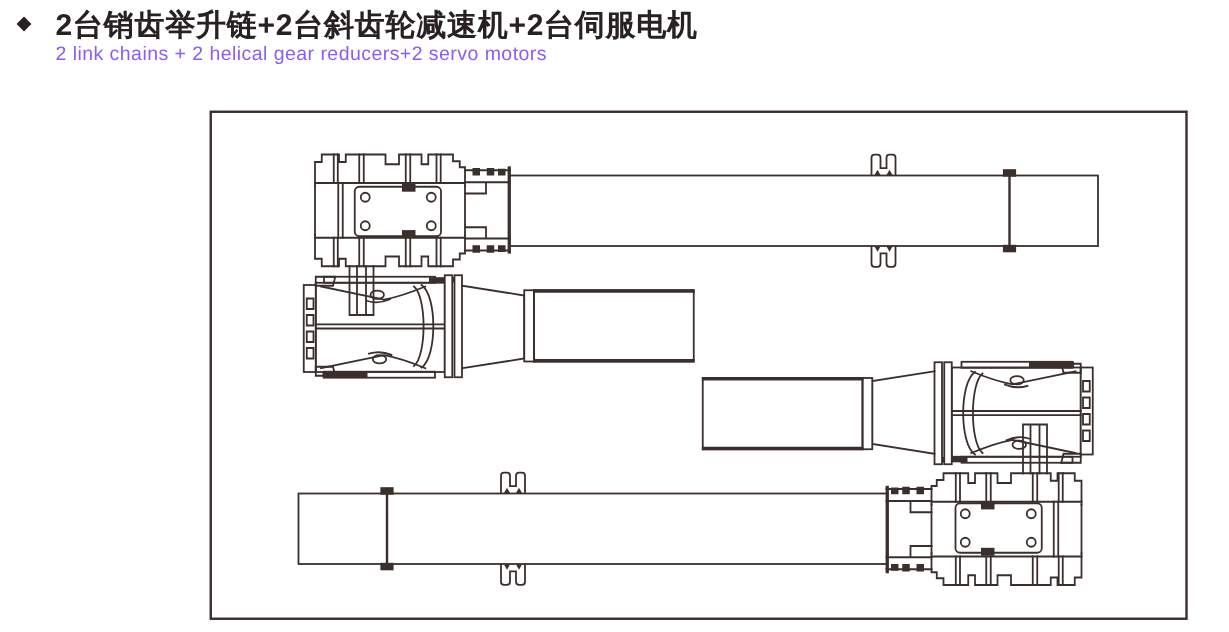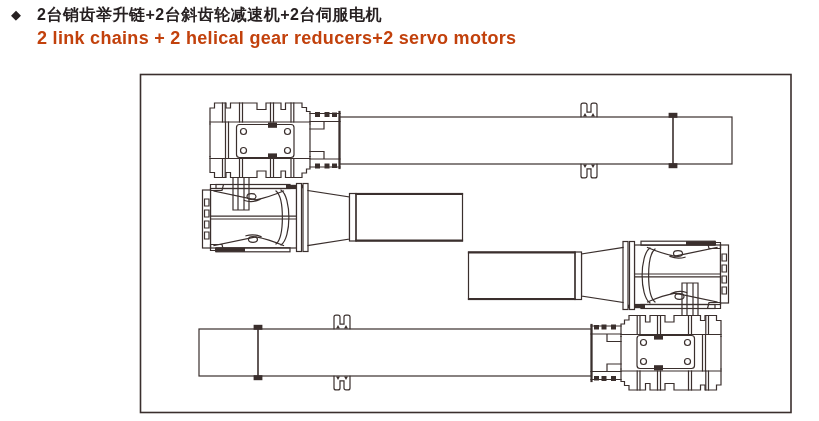--- a/index.html
+++ b/index.html
@@ -16,27 +16,27 @@
     font-family:"Liberation Sans","DejaVu Sans",sans-serif;
     color:var(--text);
     overflow:hidden;
   }
   .bullet{
     position:absolute;left:11px;top:8px;
     font-size:13px;line-height:1;color:var(--text);
   }
   .title-zh{
     position:absolute;left:37px;top:5px;
-    font-size:16px;font-weight:700;letter-spacing:0.5px;
+    font-size:20px;font-weight:700;letter-spacing:0.5px;
     line-height:1.2;white-space:nowrap;
   }
   .title-en{
     position:absolute;left:37px;top:28px;
-    font-size:18px;font-weight:700;letter-spacing:0.3px;
-    line-height:1.2;white-space:nowrap;color:#c2410c;
+    font-size:13px;font-weight:400;letter-spacing:0.3px;
+    line-height:1.2;white-space:nowrap;color:#8b5cf6;
   }
   svg{position:absolute;left:0;top:0;}
   .s{fill:none;stroke:var(--line);stroke-width:1.2;stroke-linecap:square;stroke-linejoin:miter;}
   .sw{fill:#fff;stroke:var(--line);stroke-width:1.2;stroke-linejoin:miter;}
   .f{fill:var(--line);stroke:none;}
   .b2{stroke-width:2.2;}
   .b16{stroke-width:1.6;}
 </style>
 </head>
 <body>

